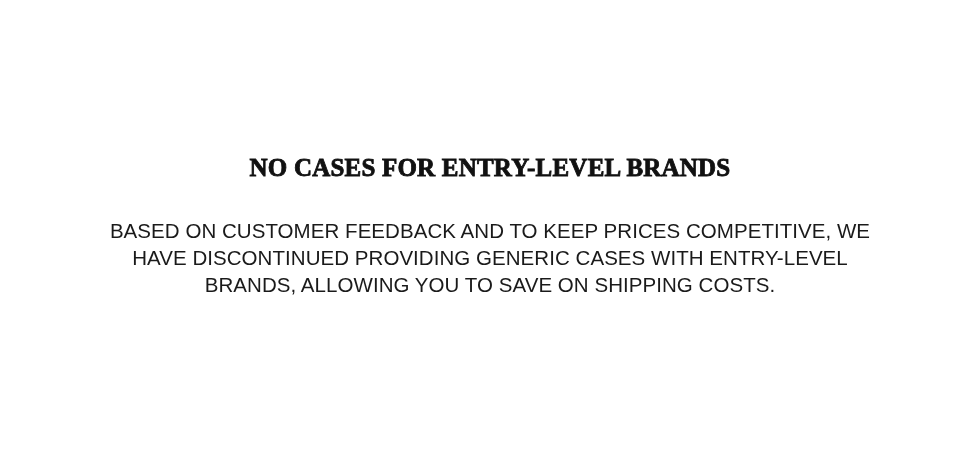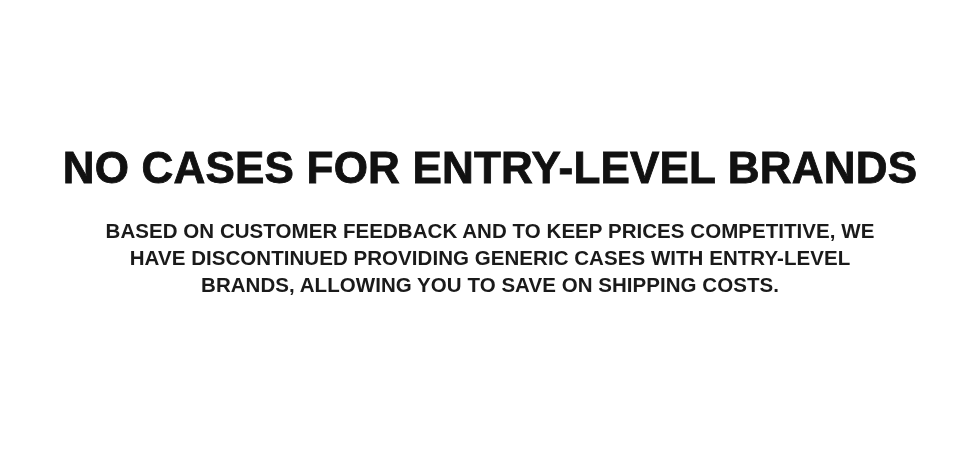--- a/index.html
+++ b/index.html
@@ -28,41 +28,41 @@
     padding-top: 150px;
   }
 
   .promo-inner {
     width: 900px;
     text-align: center;
   }
 
   .promo-heading {
     margin: 0;
-    font-family: Liberation Sans, sans-serif;
-    font-size: 44px;
+    font-family: Liberation Serif, serif;
+    font-size: 25px;
     font-weight: 700;
     line-height: 36px;
     letter-spacing: 0.2px;
     color: #111111;
     text-transform: uppercase;
     text-align: center;
     -webkit-text-stroke: 0.85px #111111;
     white-space: nowrap;
   }
 
   .promo-body {
     margin: 0;
     padding-top: 31px;
     width: 800px;
     margin-left: auto;
     margin-right: auto;
     font-family: "Liberation Sans", "DejaVu Sans", sans-serif;
     font-size: 20.5px;
-    font-weight: 700;
+    font-weight: 400;
     line-height: 27px;
     letter-spacing: 0.05px;
     color: #1a1a1a;
     text-transform: uppercase;
     text-align: center;
   }
 </style>
 </head>
 <body>
 

